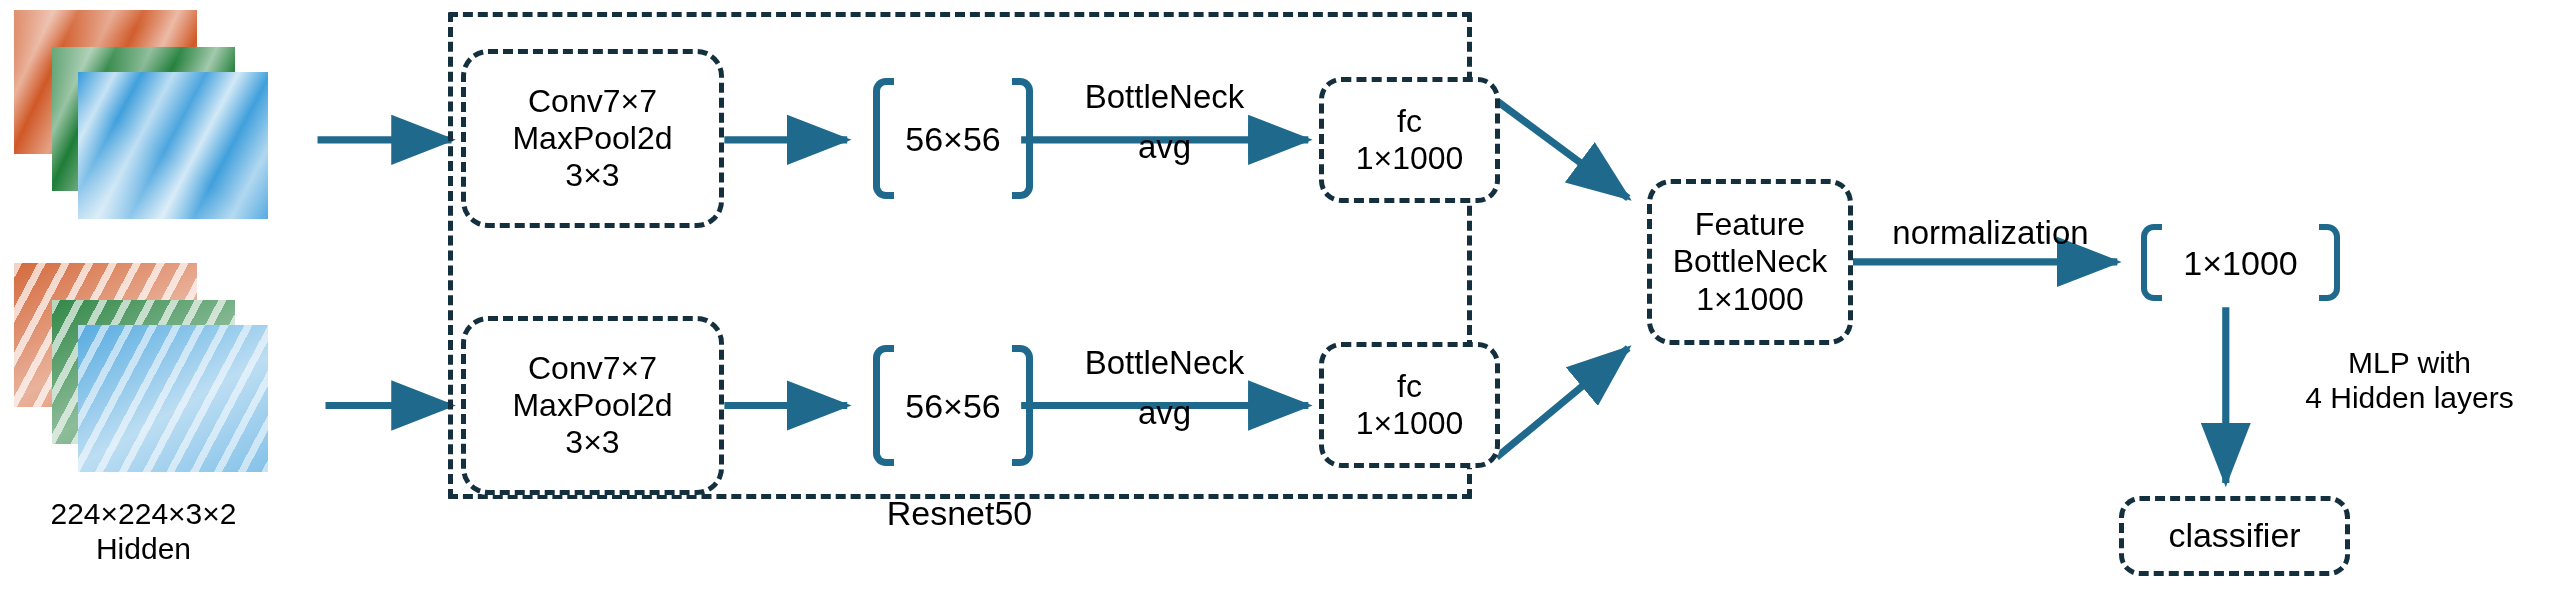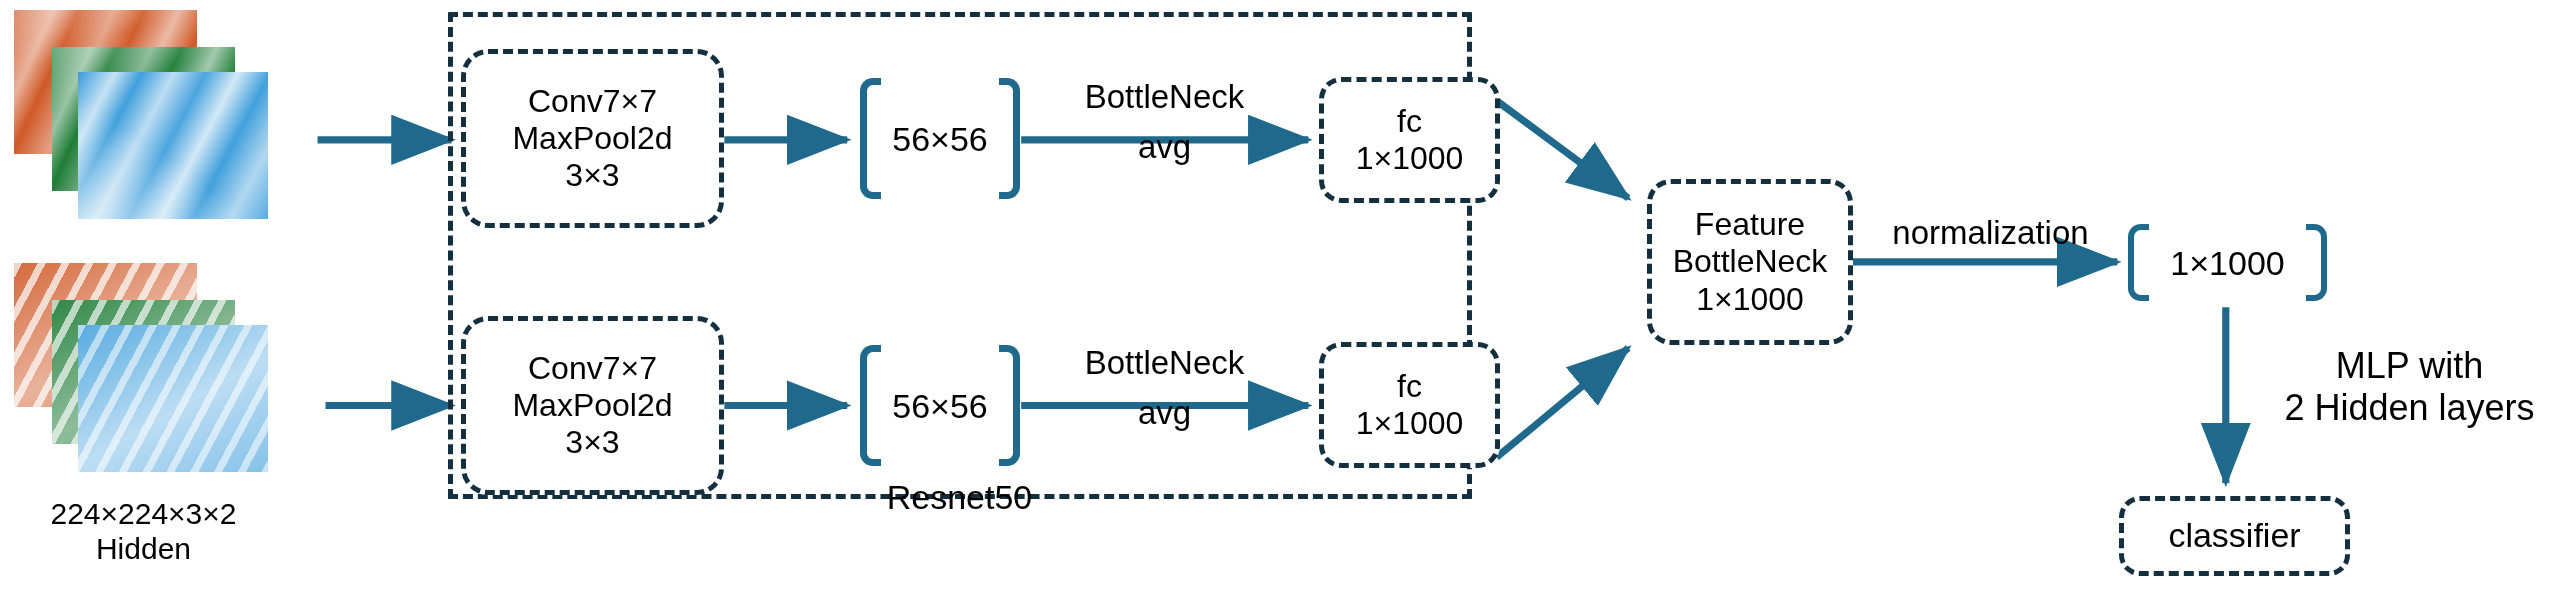--- a/index.html
+++ b/index.html
@@ -94,21 +94,21 @@
   .lbl {
     position: absolute;
     color: #000000;
     text-align: center;
     white-space: nowrap;
     line-height: 1.18;
   }
   .lbl .ln { display: block; }
 
   
-  .bracket-grp { position: absolute; }
+  .bracket-grp { position: absolute; margin-left: 13px; }
   .brk {
     position: absolute;
     box-sizing: border-box;
     border: 7.2px solid #1f6a8c;
     width: 21px;
   }
   .brk.left  { border-right: none; border-radius: 12.8px 0 0 12.8px; }
   .brk.right { border-left: none;  border-radius: 0 12.8px 12.8px 0; }
   .brk-txt {
     position: absolute;
@@ -173,21 +173,21 @@
     <div class="img-tile tile-g2" style="left:38px; top:37px; width:183px; height:144px;"></div>
     <div class="img-tile tile-b2" style="left:64px; top:62px; width:190px; height:147px;"></div>
   </div>
 
   <div class="lbl" style="left:8px; top:496px; width:271px; font-size:30px;">
     <span class="ln">224×224×3×2</span>
     <span class="ln">Hidden</span>
   </div>
 
   <div class="outer-group" style="left:448px; top:12px; width:1024px; height:487px;"></div>
-  <div class="lbl" style="left:800px; top:477px; width:319px; font-size:34px;">Resnet50</div>
+  <div class="lbl" style="left:800px; top:493px; width:319px; font-size:34px;">Resnet50</div>
 
   <div class="dbox" style="left:461px; top:49px; width:263px; height:179px; font-size:32px;">
     <span class="ln">Conv7×7</span>
     <span class="ln">MaxPool2d</span>
     <span class="ln">3×3</span>
   </div>
 
   <div class="bracket-grp" style="left:860px; top:78px; width:160px; height:121px;">
     <div class="brk left" style="left:0px;   top:0; height:121px;"></div>
     <div class="brk right" style="right:0px;  top:0; height:121px;"></div>
@@ -233,23 +233,23 @@
   </div>
 
   <div class="lbl" style="left:1859px; top:214px; width:263px; font-size:33px;">normalization</div>
 
   <div class="bracket-grp" style="left:2128px; top:224px; width:199px; height:77px;">
     <div class="brk left" style="left:0px;  top:0; height:77px; border-width:6.4px;"></div>
     <div class="brk right" style="right:0px; top:0; height:77px; border-width:6.4px;"></div>
     <div class="brk-txt" style="font-size:34px;">1×1000</div>
   </div>
 
-  <div class="lbl" style="left:2250px; top:345px; width:319px; font-size:36px; ">
+  <div class="lbl" style="left:2250px; top:345px; width:319px; font-size:30px; ">
     <span class="ln">MLP with</span>
-    <span class="ln">2 Hidden layers</span>
+    <span class="ln">4 Hidden layers</span>
   </div>
 
   <div class="dbox" style="left:2119px; top:496px; width:231px; height:80px; font-size:34px; border-radius:21px;">
     <span class="ln">classifier</span>
   </div>
 
 </div>
 
 
 </body></html>

